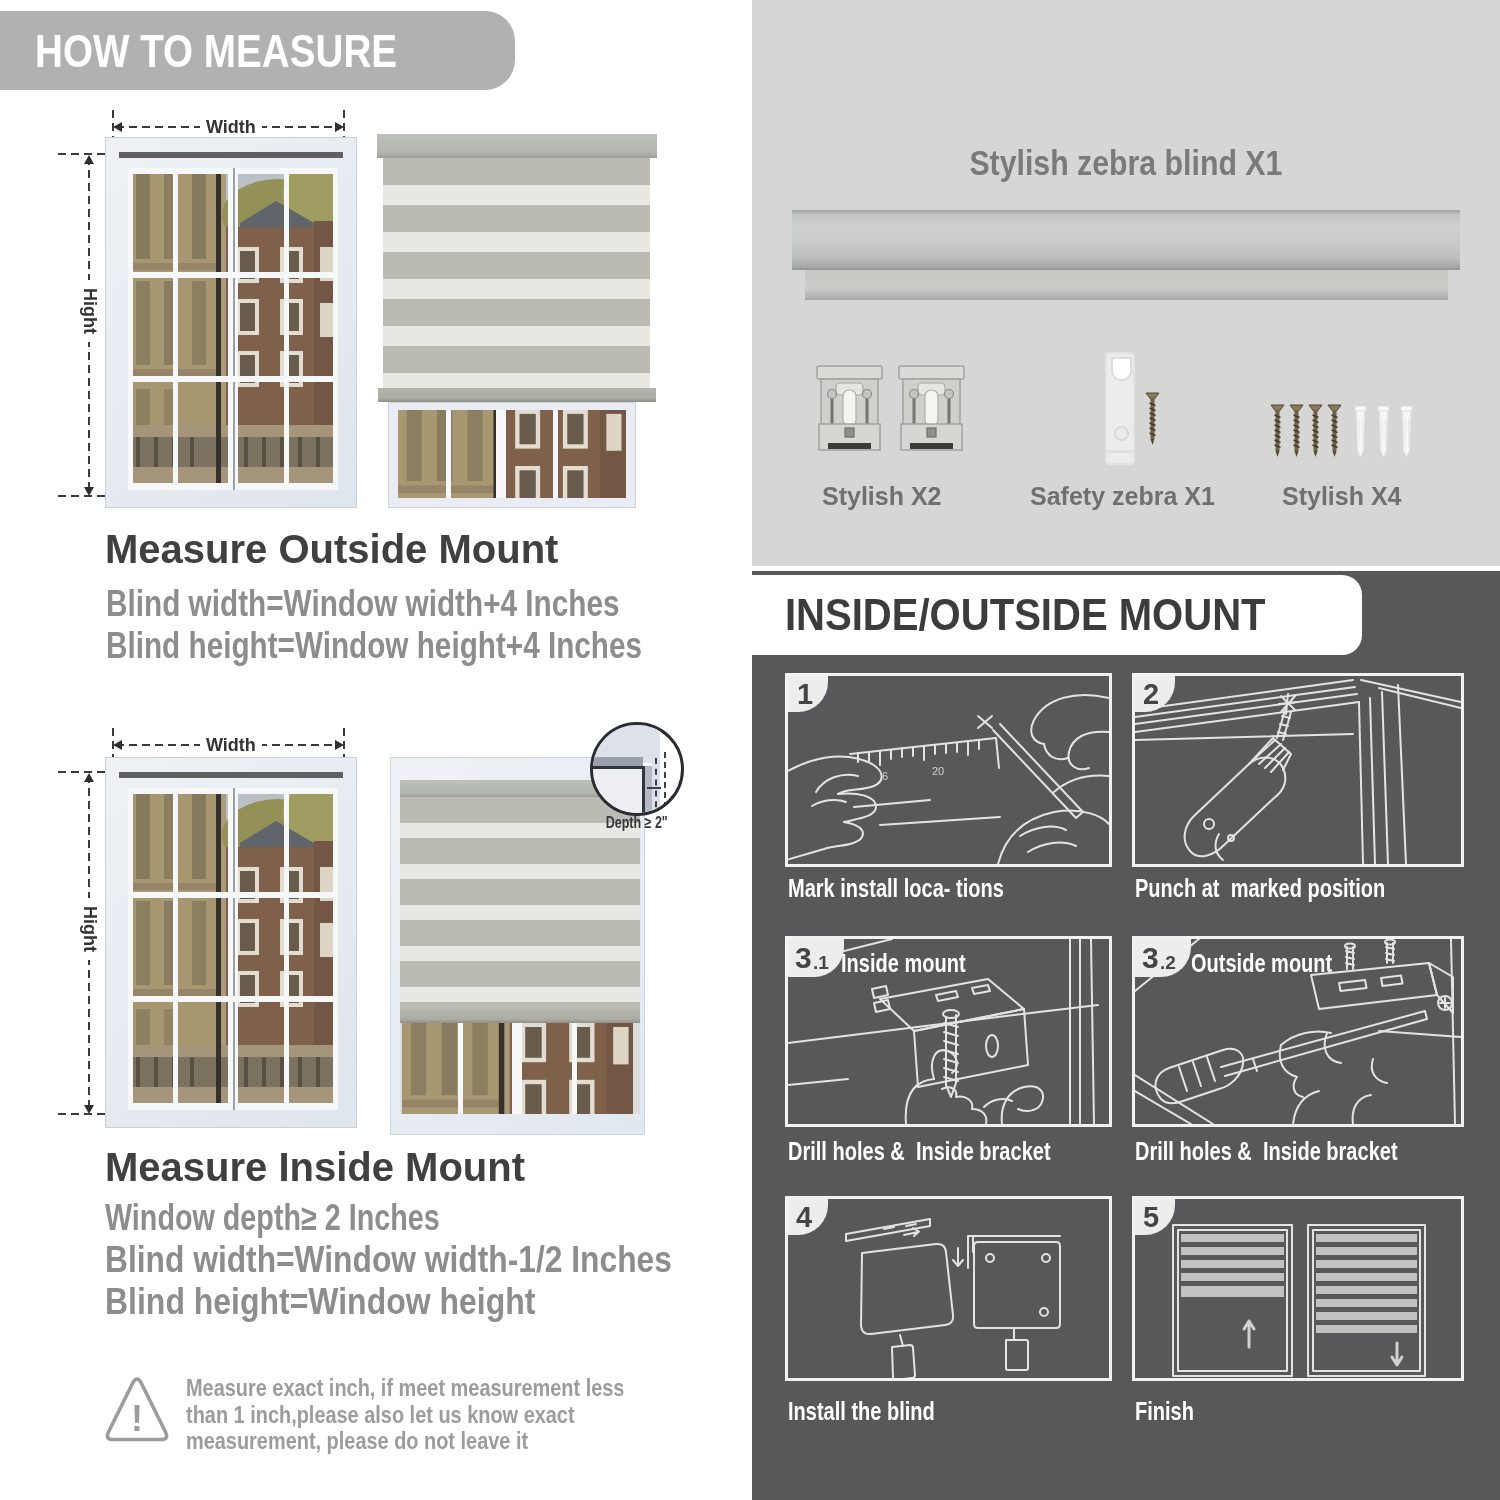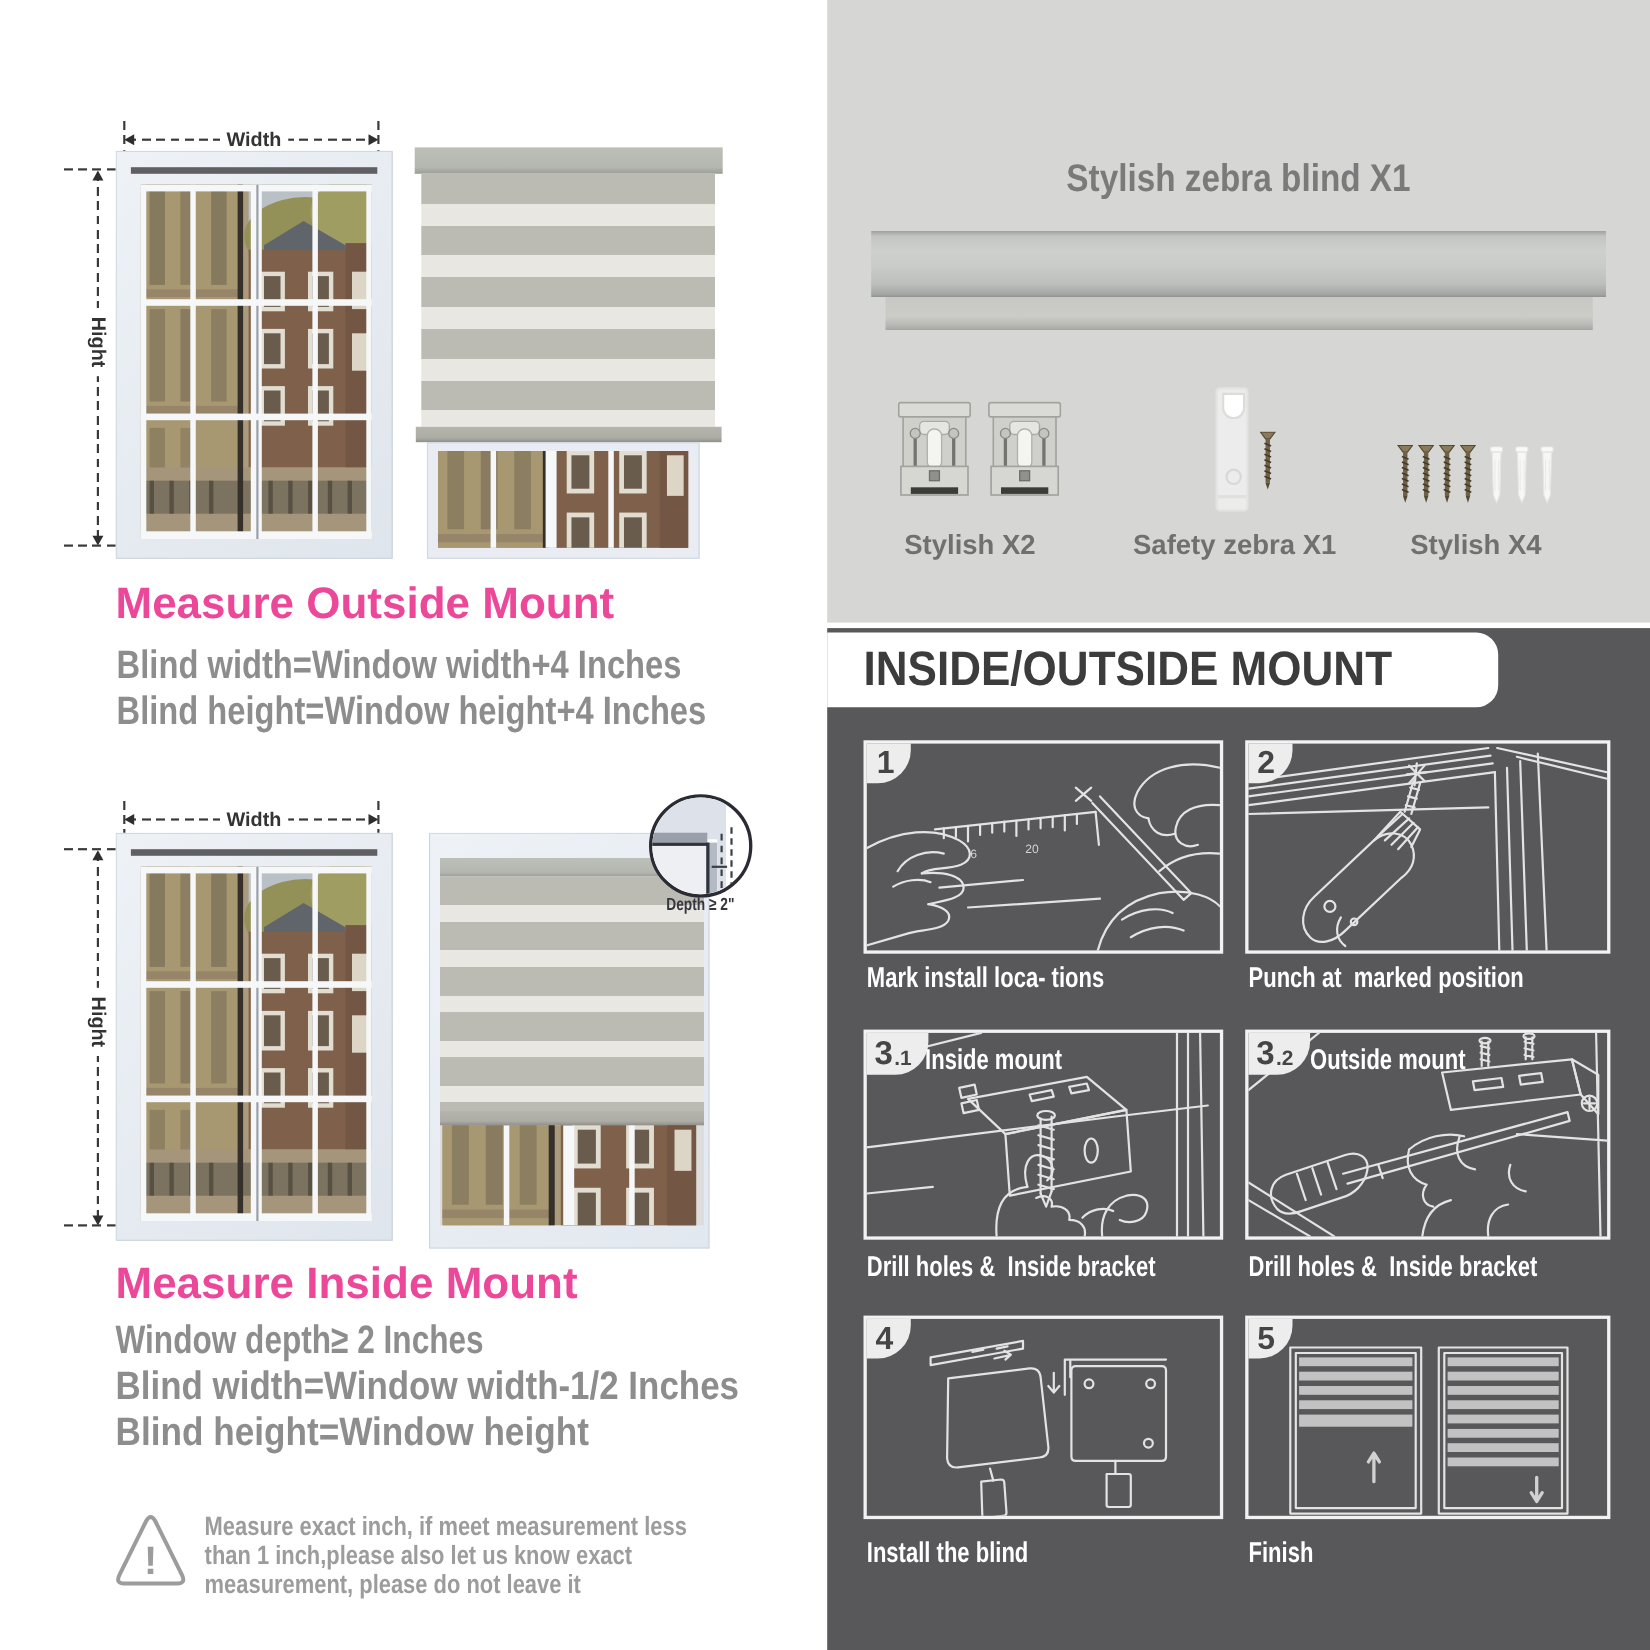--- a/index.html
+++ b/index.html
@@ -1,21 +1,21 @@
 <!DOCTYPE html>
 <html><head>
 <meta charset="utf-8">
 <style>
 html,body{margin:0;padding:0;}
 #page{position:relative;width:1500px;height:1500px;background:#fff;font-family:"Liberation Sans",sans-serif;overflow:hidden;}
 .abs{position:absolute;}
 
 .hdr1{position:absolute;left:0;top:11px;width:515px;height:79px;background:#b1b1b1;border-radius:0 30px 30px 0;}
 .hdr1 span{position:absolute;left:35px;top:50%;transform:translateY(-50%) scaleX(0.84);transform-origin:left center;color:#fff;font-weight:bold;font-size:46px;white-space:nowrap;}
-.mhead{position:absolute;color:#ec4899;font-weight:bold;font-size:40px;line-height:1;white-space:nowrap;}
+.mhead{position:absolute;color:#404040;font-weight:bold;font-size:40px;line-height:1;white-space:nowrap;}
 .gline{position:absolute;color:#8d8d8d;font-weight:bold;font-size:36px;line-height:1;white-space:nowrap;transform-origin:left center;}
 .warntxt{position:absolute;color:#9c9c9c;font-weight:bold;font-size:24px;line-height:26.5px;white-space:nowrap;transform:scaleX(0.83);transform-origin:left top;}
 
 .dashh{position:absolute;height:2px;background:repeating-linear-gradient(90deg,#3a3a3a 0 8px,transparent 8px 13px);}
 .dashv{position:absolute;width:2px;background:repeating-linear-gradient(180deg,#3a3a3a 0 8px,transparent 8px 13px);}
 .ah-l{position:absolute;width:0;height:0;border-style:solid;border-width:5px 9px 5px 0;border-color:transparent #2e2e2e transparent transparent;}
 .ah-r{position:absolute;width:0;height:0;border-style:solid;border-width:5px 0 5px 9px;border-color:transparent transparent transparent #2e2e2e;}
 .ah-u{position:absolute;width:0;height:0;border-style:solid;border-width:0 5px 9px 5px;border-color:transparent transparent #2e2e2e transparent;}
 .ah-d{position:absolute;width:0;height:0;border-style:solid;border-width:9px 5px 0 5px;border-color:#2e2e2e transparent transparent transparent;}
 .mlab{position:absolute;color:#333;font-weight:bold;font-size:18px;line-height:1;background:#fff;padding:0 6px;white-space:nowrap;}
@@ -40,32 +40,35 @@
 
 .lightsec{position:absolute;left:752px;top:0;width:748px;height:566px;background:#d6d6d5;}
 .wbox1{position:absolute;left:0;top:12px;width:513px;height:80px;background:#fff;border-radius:0 18px 18px 0;}
 .wbox1 span{position:absolute;left:38px;top:50%;transform:translateY(-54%) scaleX(0.95);transform-origin:left center;color:#d4d4d3;font-weight:bold;font-size:42px;white-space:nowrap;}
 .stylish{position:absolute;left:0;top:145px;width:748px;text-align:center;color:#7a7a7a;font-weight:bold;font-size:35px;line-height:1;}
 .stylish span{display:inline-block;transform:scaleX(0.865);transform-origin:center;}
 .rail1{position:absolute;left:40px;top:210px;width:668px;height:60px;background:linear-gradient(180deg,#9ea19d 0,#c2c5c1 8%,#cdd0cc 30%,#c8cbc7 55%,#bcbfbb 80%,#a2a5a1 96%,#8f928e 100%);}
 .rail2{position:absolute;left:53px;top:270px;width:643px;height:30px;background:linear-gradient(180deg,#c8c8c4 0,#cbcbc7 60%,#b3b3af 90%,#a5a5a1 100%);}
 .itemlab{position:absolute;color:#707070;font-weight:bold;font-size:25px;line-height:1;white-space:nowrap;}
 .darksec{position:absolute;left:752px;top:571px;width:748px;height:929px;background:#58585a;}
-.wbox2{position:absolute;left:0;top:4px;width:610px;height:68px;background:#fff;border-radius:0 20px 20px 0;}
+.wbox2{position:absolute;left:0;top:4px;width:610px;height:80px;background:#fff;border-radius:0 20px 20px 0;}
 .wbox2 span{position:absolute;left:33px;top:50%;transform:translateY(-50%) scaleX(0.91);transform-origin:left center;color:#3c3c3c;font-weight:bold;font-size:44px;white-space:nowrap;}
 .panel{position:absolute;border:3px solid #f2f2f2;box-sizing:border-box;}
 .badge{position:absolute;left:0;top:0;background:#ededed;border-radius:0 0 30px 0;color:#454545;font-weight:bold;text-align:left;}
 .cap{position:absolute;color:#fff;font-weight:bold;font-size:26px;line-height:1;white-space:nowrap;transform:scaleX(0.77);transform-origin:left top;}
 .ptitle{position:absolute;color:#fff;font-weight:bold;font-size:26px;line-height:1;white-space:nowrap;transform:scaleX(0.77);transform-origin:left top;}
 .lineart{position:absolute;left:0;top:0;}
 </style>
 </head>
 <body>
 <div id="page">
 
+<div class="hdr1">
+      <span>HOW TO MEASURE</span>
+    </div>
 
 <div class="dashv" style="left:112px;top:110px;height:38px;"></div>
 <div class="dashv" style="left:343px;top:110px;height:38px;"></div>
 <div class="dashh" style="left:116px;top:126px;width:224px;"></div>
 <div class="ah-l" style="left:113px;top:122px;"></div>
 <div class="ah-r" style="left:335px;top:122px;"></div>
 <div class="mlab" style="left:200px;top:118px;">Width</div>
 
 <div class="dashh" style="left:58px;top:153px;width:52px;"></div>
 <div class="dashh" style="left:58px;top:495px;width:52px;"></div>

